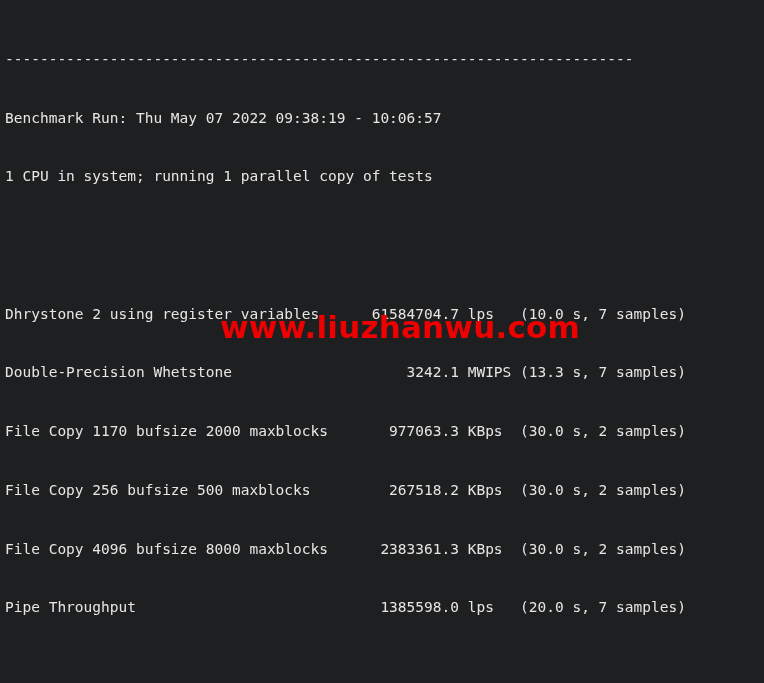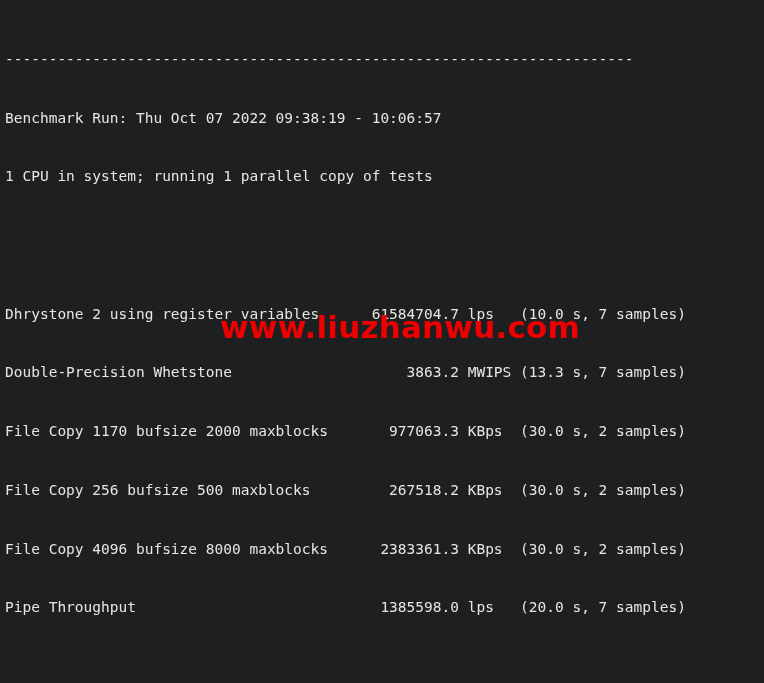--- a/index.html
+++ b/index.html
@@ -45,26 +45,26 @@
     text-align: center;
   }
 </style>
 </head>
 <body>
 
 <div id="terminal">
   <div class="screen">
 
     <div class="line">------------------------------------------------------------------------</div>
-    <div class="line">Benchmark Run: Thu Oct 07 2022 09:38:19 - 10:06:57</div>
+    <div class="line">Benchmark Run: Thu May 07 2022 09:38:19 - 10:06:57</div>
     <div class="line">1 CPU in system; running 1 parallel copy of tests</div>
     <div class="blank"></div>
 
     <div class="line">Dhrystone 2 using register variables      61584704.7 lps   (10.0 s, 7 samples)</div>
-    <div class="line">Double-Precision Whetstone                    3863.2 MWIPS (13.3 s, 7 samples)</div>
+    <div class="line">Double-Precision Whetstone                    3242.1 MWIPS (13.3 s, 7 samples)</div>
     <div class="line">File Copy 1170 bufsize 2000 maxblocks       977063.3 KBps  (30.0 s, 2 samples)</div>
     <div class="line">File Copy 256 bufsize 500 maxblocks         267518.2 KBps  (30.0 s, 2 samples)</div>
     <div class="line">File Copy 4096 bufsize 8000 maxblocks      2383361.3 KBps  (30.0 s, 2 samples)</div>
     <div class="line">Pipe Throughput                            1385598.0 lps   (20.0 s, 7 samples)</div>
     
     
     
     
     
 

